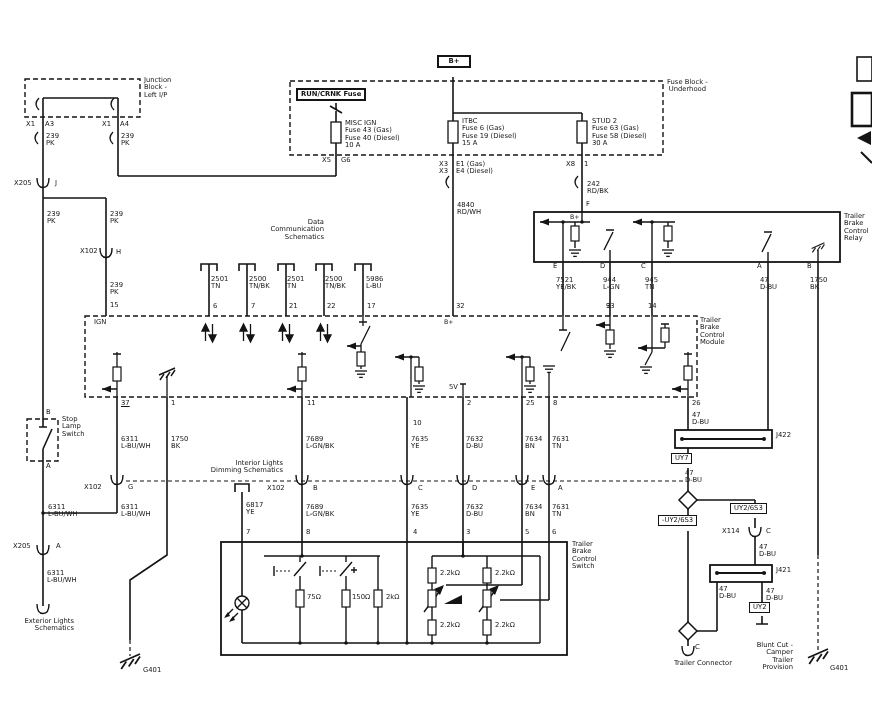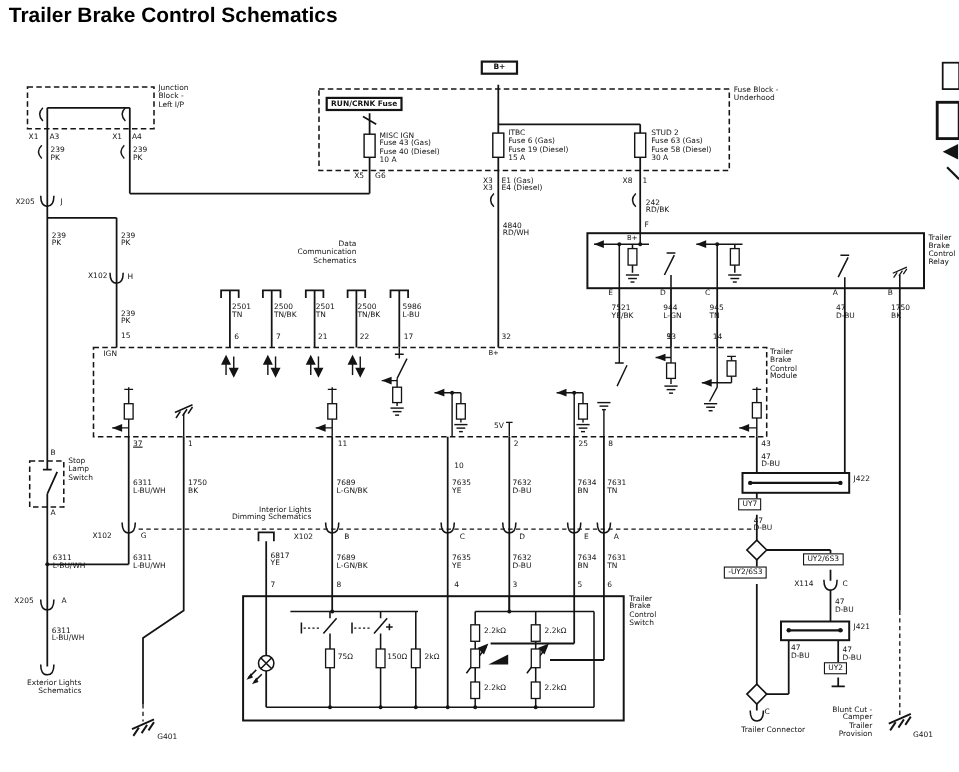--- a/index.html
+++ b/index.html
@@ -242,21 +242,20 @@
   </g>
 
   <g stroke="#141414" fill="none">
     <rect x="857" y="57" width="15" height="24" stroke-width="1.6"></rect>
     <rect x="852" y="93" width="20" height="33" stroke-width="2.6"></rect>
     <path d="M861,152 L872,163" stroke-width="2"></path>
   </g>
   <polygon points="871,131 857,138 871,145" fill="#141414"></polygon>
 </svg>
 
-<div class="ttl">Trailer Brake Control Schematics</div>
 
 <span class="lbl" style="left:144px;top:77px;">Junction
 Block -
 Left I/P</span>
 <span class="lbl" style="left:26px;top:121px;">X1</span>
 <span class="lbl" style="left:45px;top:121px;">A3</span>
 <span class="lbl" style="left:102px;top:121px;">X1</span>
 <span class="lbl" style="left:120px;top:121px;">A4</span>
 <span class="lbl" style="left:46px;top:133px;">239
 PK</span>
@@ -269,21 +268,21 @@
 <span class="lbl" style="left:110px;top:211px;">239
 PK</span>
 <span class="lbl" style="left:80px;top:248px;">X102</span>
 <span class="lbl" style="left:116px;top:249px;">H</span>
 <span class="lbl" style="left:110px;top:282px;">239
 PK</span>
 <span class="lbl" style="left:110px;top:302px;">15</span>
 <span class="lbl" style="left:94px;top:319px;">IGN</span>
 
 <span class="boxlbl thick" style="left:437px;top:55px;width:24px;">B+</span>
-<span class="lbl" style="left:667px;top:79px;">Fuse Block -
+<span class="lbl" style="left:667px;top:79px;text-align:center;">Fuse Block -
 Underhood</span>
 <span class="boxlbl thick" style="left:296px;top:88px;">RUN/CRNK Fuse</span>
 <span class="lbl" style="left:345px;top:120px;">MISC IGN
 Fuse 43 (Gas)
 Fuse 40 (Diesel)
 10 A</span>
 <span class="lbl" style="left:322px;top:157px;">X5</span>
 <span class="lbl" style="left:341px;top:157px;">G6</span>
 <span class="lbl" style="left:462px;top:118px;">ITBC
 Fuse 6 (Gas)
@@ -355,21 +354,21 @@
 Module</span>
 <span class="lbl" style="left:449px;top:384px;">5V</span>
 
 <span class="lbl" style="left:121px;top:400px;text-decoration:underline;">37</span>
 <span class="lbl" style="left:171px;top:400px;">1</span>
 <span class="lbl" style="left:307px;top:400px;">11</span>
 <span class="lbl" style="left:413px;top:400px;margin-top:20px;">10</span>
 <span class="lbl" style="left:467px;top:400px;">2</span>
 <span class="lbl" style="left:526px;top:400px;">25</span>
 <span class="lbl" style="left:553px;top:400px;">8</span>
-<span class="lbl" style="left:692px;top:400px;">43</span>
+<span class="lbl" style="left:692px;top:400px;">26</span>
 
 <span class="lbl" style="left:121px;top:436px;">6311
 L-BU/WH</span>
 <span class="lbl" style="left:171px;top:436px;">1750
 BK</span>
 <span class="lbl" style="left:306px;top:436px;">7689
 L-GN/BK</span>
 <span class="lbl" style="left:411px;top:436px;">7635
 YE</span>
 <span class="lbl" style="left:466px;top:436px;">7632

